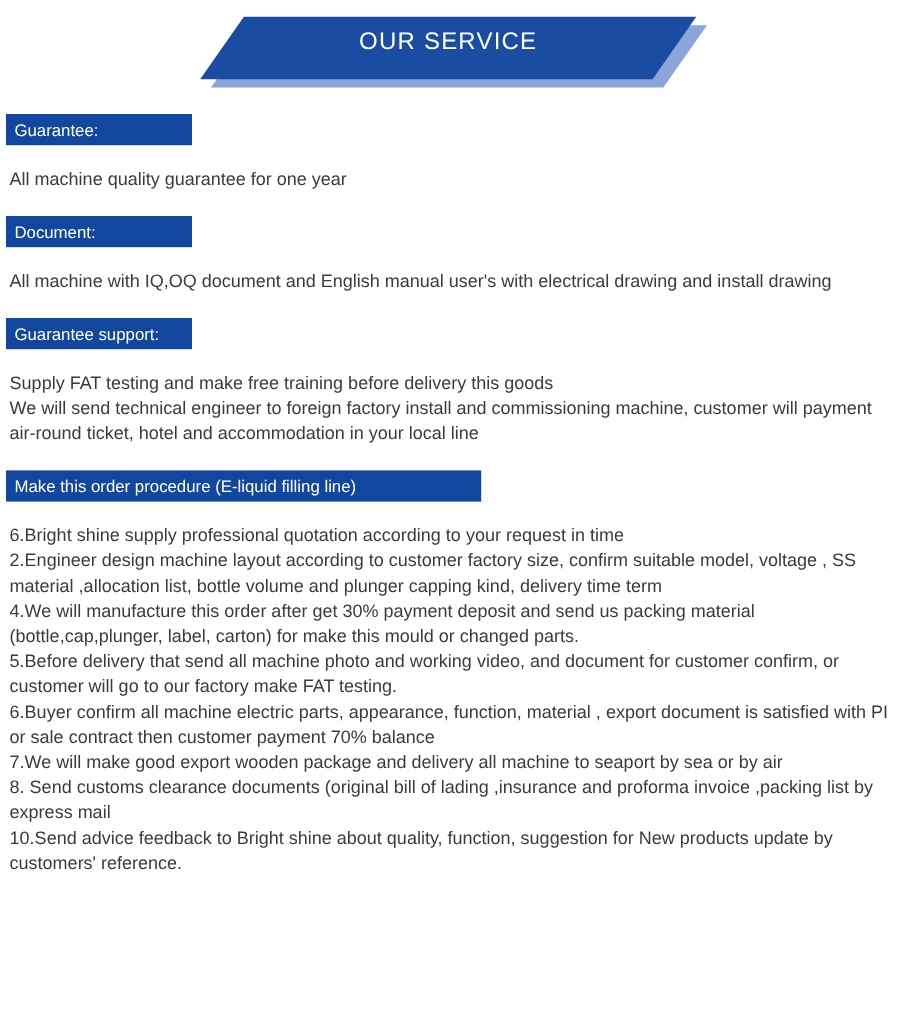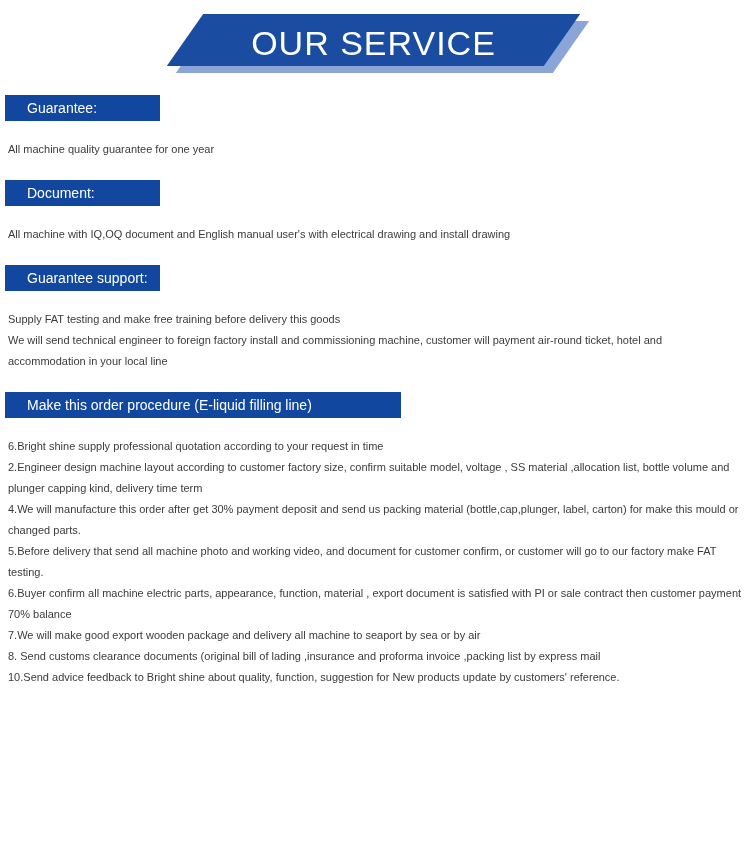--- a/index.html
+++ b/index.html
@@ -25,40 +25,40 @@
     transform:skewX(-35deg);
   }
   .banner-main{
     position:absolute;left:185px;top:0;width:377px;height:52px;
     background:var(--banner-blue);
     transform:skewX(-35deg);
   }
   .banner-title{
     position:absolute;left:185px;top:10px;width:377px;
     text-align:center;
-    color:#ffffff;font-size:34px;letter-spacing:1px;font-weight:400;
+    color:#ffffff;font-size:20px;letter-spacing:1px;font-weight:400;
   }
 
   
   .bar{
     height:26px;line-height:26px;
     background:var(--bar-blue);
     color:#ffffff;font-size:14px;
-    padding-left:22px;
+    padding-left:7px;
     margin:20px 0 0 5px;
     width:155px;
     box-sizing:border-box;
   }
   .section-first .bar{margin-top:8px;}
   .bar-wide{width:396px;}
 
   
   .lines{
     margin:18px 8px 0 8px;
-    font-size:11px;
+    font-size:15px;
     line-height:21px;
   }
   .body-line{white-space:normal;}
 </style>
 </head>
 <body>
 
 <div class="banner-wrap">
   <div class="banner-shadow"></div>
   <div class="banner-main"></div>

